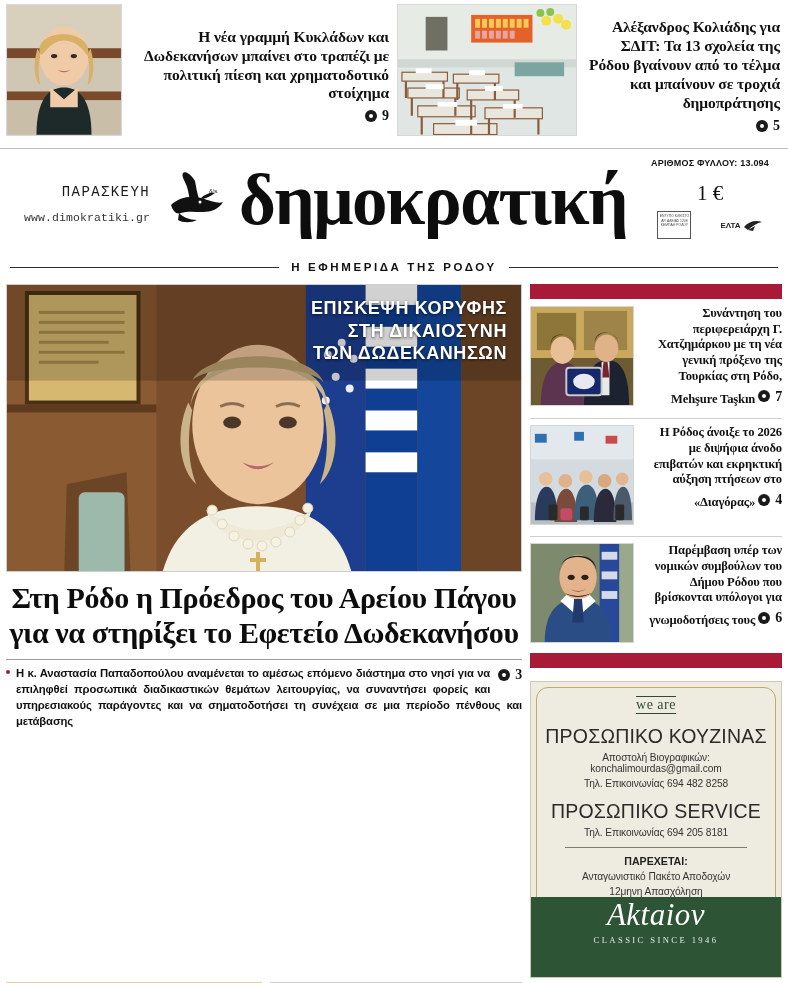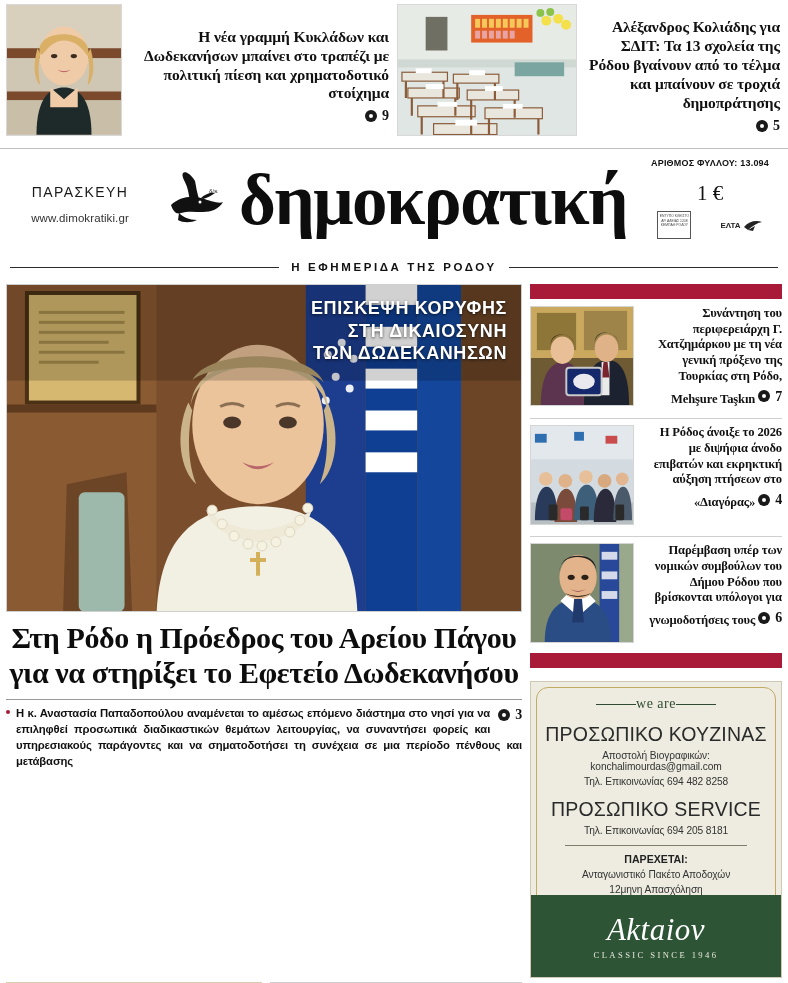--- a/index.html
+++ b/index.html
@@ -88,23 +88,24 @@
   .masthead {
     height: 112px;
     border-top: 1px solid #bfbfbf;
     display: flex;
     align-items: center;
     padding: 0 10px;
     position: relative;
   }
   .md-left {
     width: 140px;
-    text-align: center;
+    text-align: right;
     flex: 0 0 140px;
     line-height: 1.25;
+    font-family: Liberation Mono, monospace;
   }
   .md-left .day {
     font-size: 14px;
     letter-spacing: 1.4px;
     color: #1a1a1a;
     font-weight: 400;
   }
   .md-left .date {
     font-size: 21px;
     font-weight: bold;
@@ -206,21 +207,21 @@
     padding: 6px 6px 0 6px;
     height: 700px;
   }
   .col-left { width: 516px; flex: 0 0 516px; display: flex; flex-direction: column; }
   .col-right { flex: 1 1 auto; display: flex; flex-direction: column; }
 
   
   .lead-photo {
     position: relative;
     width: 100%;
-    height: 328px;
+    height: 288px;
     overflow: hidden;
     border: 1px solid #cfcfcf;
   }
   .kicker {
     position: absolute;
     top: 12px; right: 14px;
     text-align: right;
     color: #ffffff;
     font-weight: bold;
     font-size: 18px;
@@ -299,20 +300,21 @@
   .ad-hiring .inner-frame {
     position: absolute; inset: 5px;
     border: 1px solid #c2ab63;
     border-radius: 12px;
     pointer-events: none;
   }
   .ad-body { padding: 12px 12px 0 12px; text-align: center; position: relative; z-index: 2; }
   .we-are-row {
     display: flex; align-items: center; justify-content: center; gap: 0;
     margin-top: 2px;
+    flex-direction: column;
   }
   .we-are-row .r { width: 40px; height: 1px; background: #2f4b33; }
   .we-are {
     font-family: "Liberation Serif", serif;
     font-size: 14px; color: #2f4b33; letter-spacing: 0.5px;
   }
   .hiring-word {
     font-family: "Liberation Serif", serif;
     font-size: 43px;
     letter-spacing: 3px;
@@ -329,21 +331,21 @@
   .job-line { font-size: 10.2px; color: #333; margin-top: 4px; letter-spacing: -0.1px; }
   .ad-hr { height: 1px; background: #7d7d6a; margin: 9px 22px 7px 22px; }
   .provided-label { font-size: 10.6px; font-weight: bold; color: #222; }
   .ad-footer {
     margin-top: auto;
     background: #2d5434;
     height: 82px;
     display: flex;
     flex-direction: column;
     align-items: center;
-    justify-content: center;
+    justify-content: flex-start;
     position: relative;
     z-index: 2;
   }
   .brand-script {
     font-family: "Liberation Serif", serif;
     font-style: italic;
     font-size: 31px;
     color: #ffffff;
     letter-spacing: 0.5px;
   }

